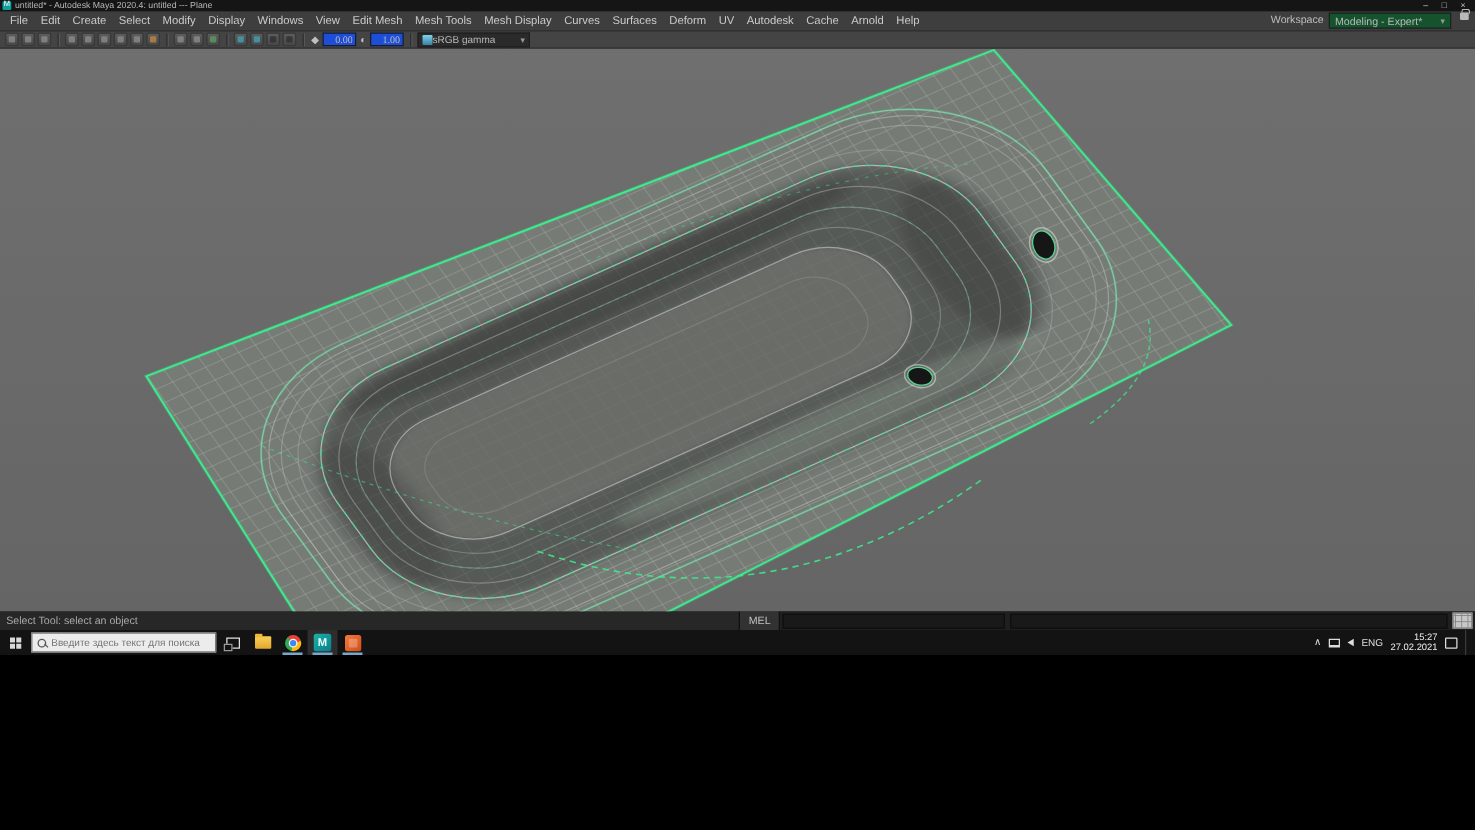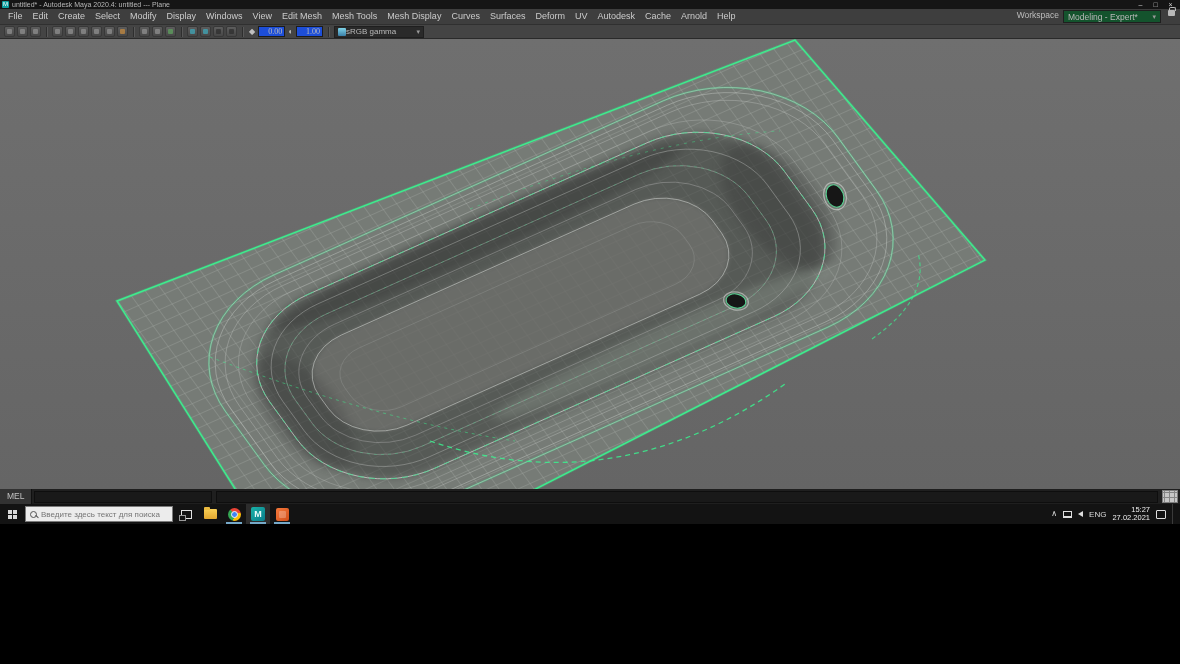--- a/index.html
+++ b/index.html
@@ -260,20 +260,21 @@
 
       <g stroke-width="1.2">
         <line x1="16" y1="560" x2="16" y2="547" stroke="#4ec94e"></line>
         <line x1="16" y1="560" x2="27" y2="565" stroke="#c45a52"></line>
         <line x1="16" y1="560" x2="7" y2="566" stroke="#5a7ac9"></line>
       </g>
     </svg>
   </div>
 
   <div class="helpline">
+    <div class="help-text">Select Tool: select an object</div>
     <div class="mel-label">MEL</div>
     <input class="cmd-input one" style="">
     <input class="cmd-input two" style="">
     <div class="grid-btn"></div>
   </div>
 
   <div class="taskbar">
     <div class="tb-btn">
       <span class="start-icon"></span>
     </div>

